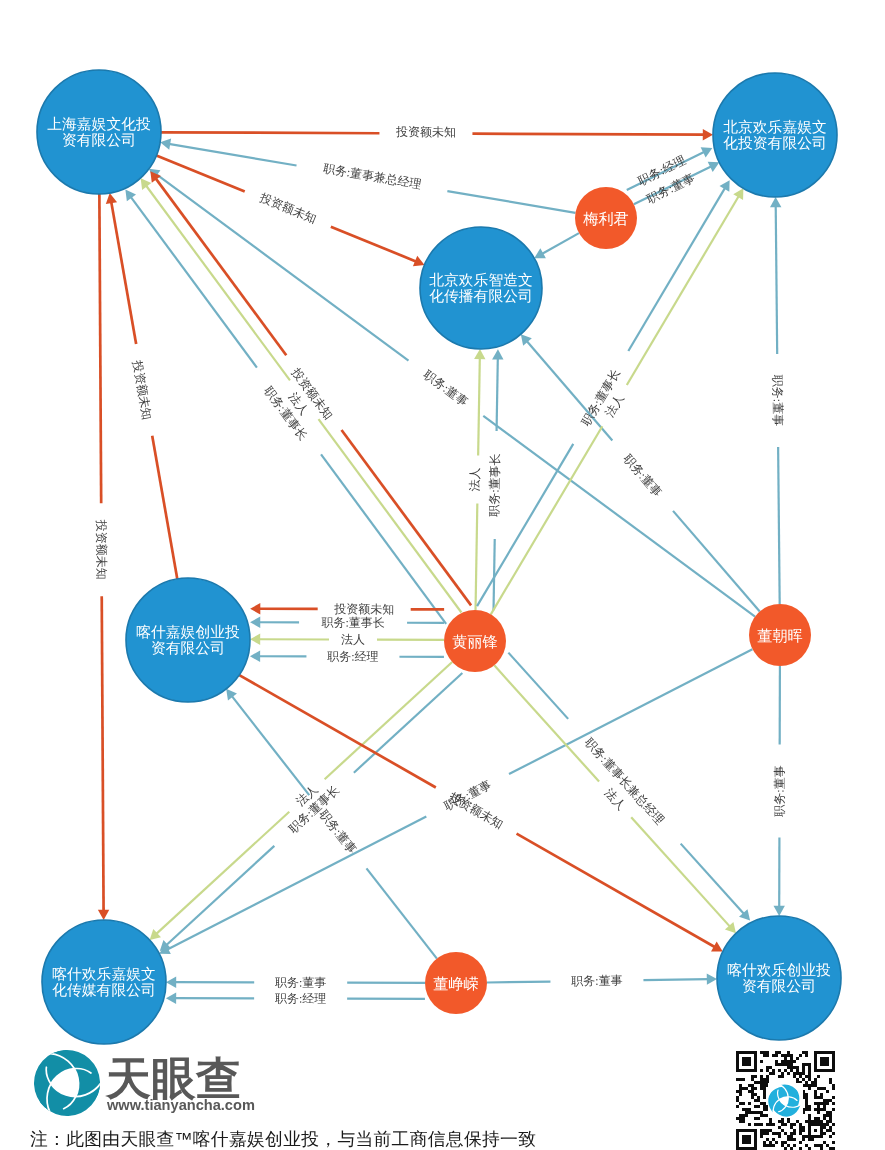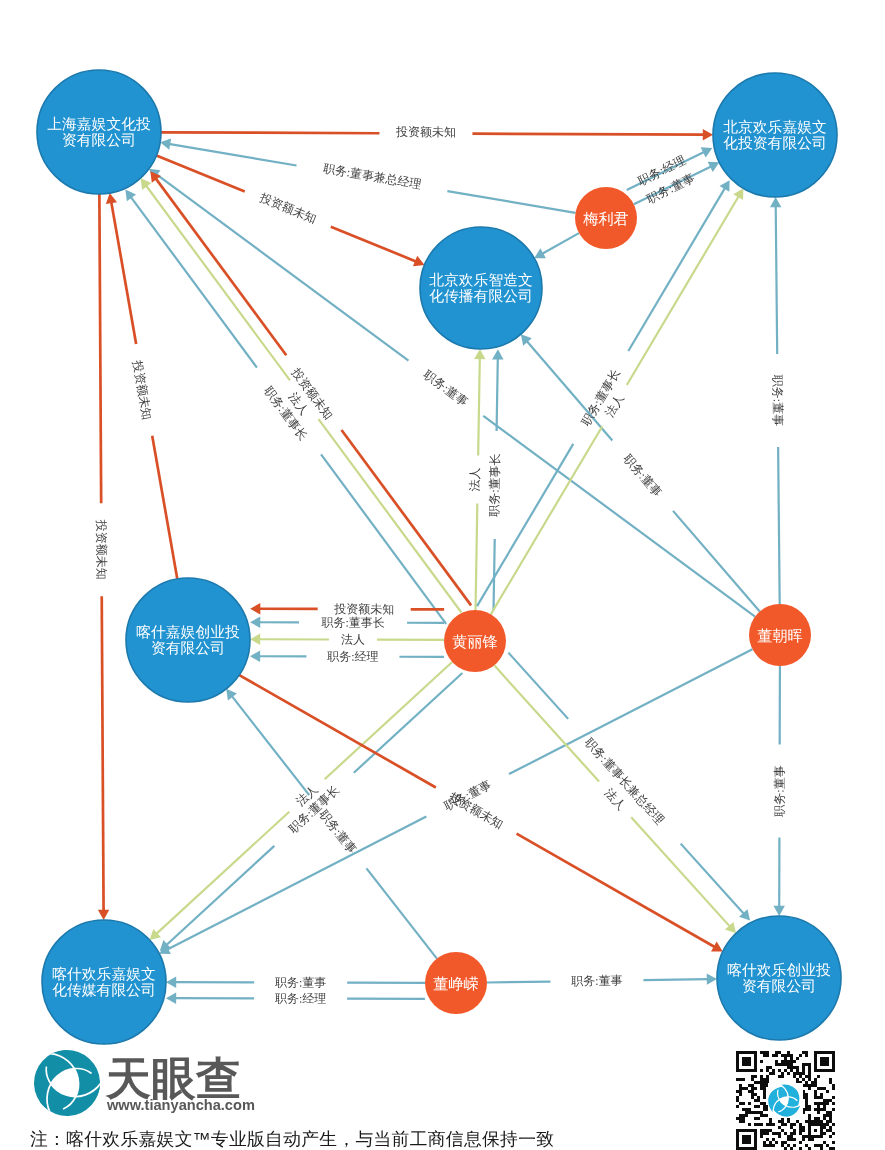--- a/index.html
+++ b/index.html
@@ -543,14 +543,14 @@
       <use href="#ll1" transform="rotate(240 34 36)"></use>
     </g>
   </g>
 </g>
         <defs>
           <clipPath id="qrclip">
             <circle cx="34" cy="36" r="32.5"></circle>
           </clipPath>
         </defs>
       </svg></div>
-  <div id="note">注：喀什欢乐嘉娱文™专业版自动产生，与当前工商信息保持一致</div>
+  <div id="note">注：此图由天眼查™喀什嘉娱创业投，与当前工商信息保持一致</div>
 </div>
 
 </body></html>

